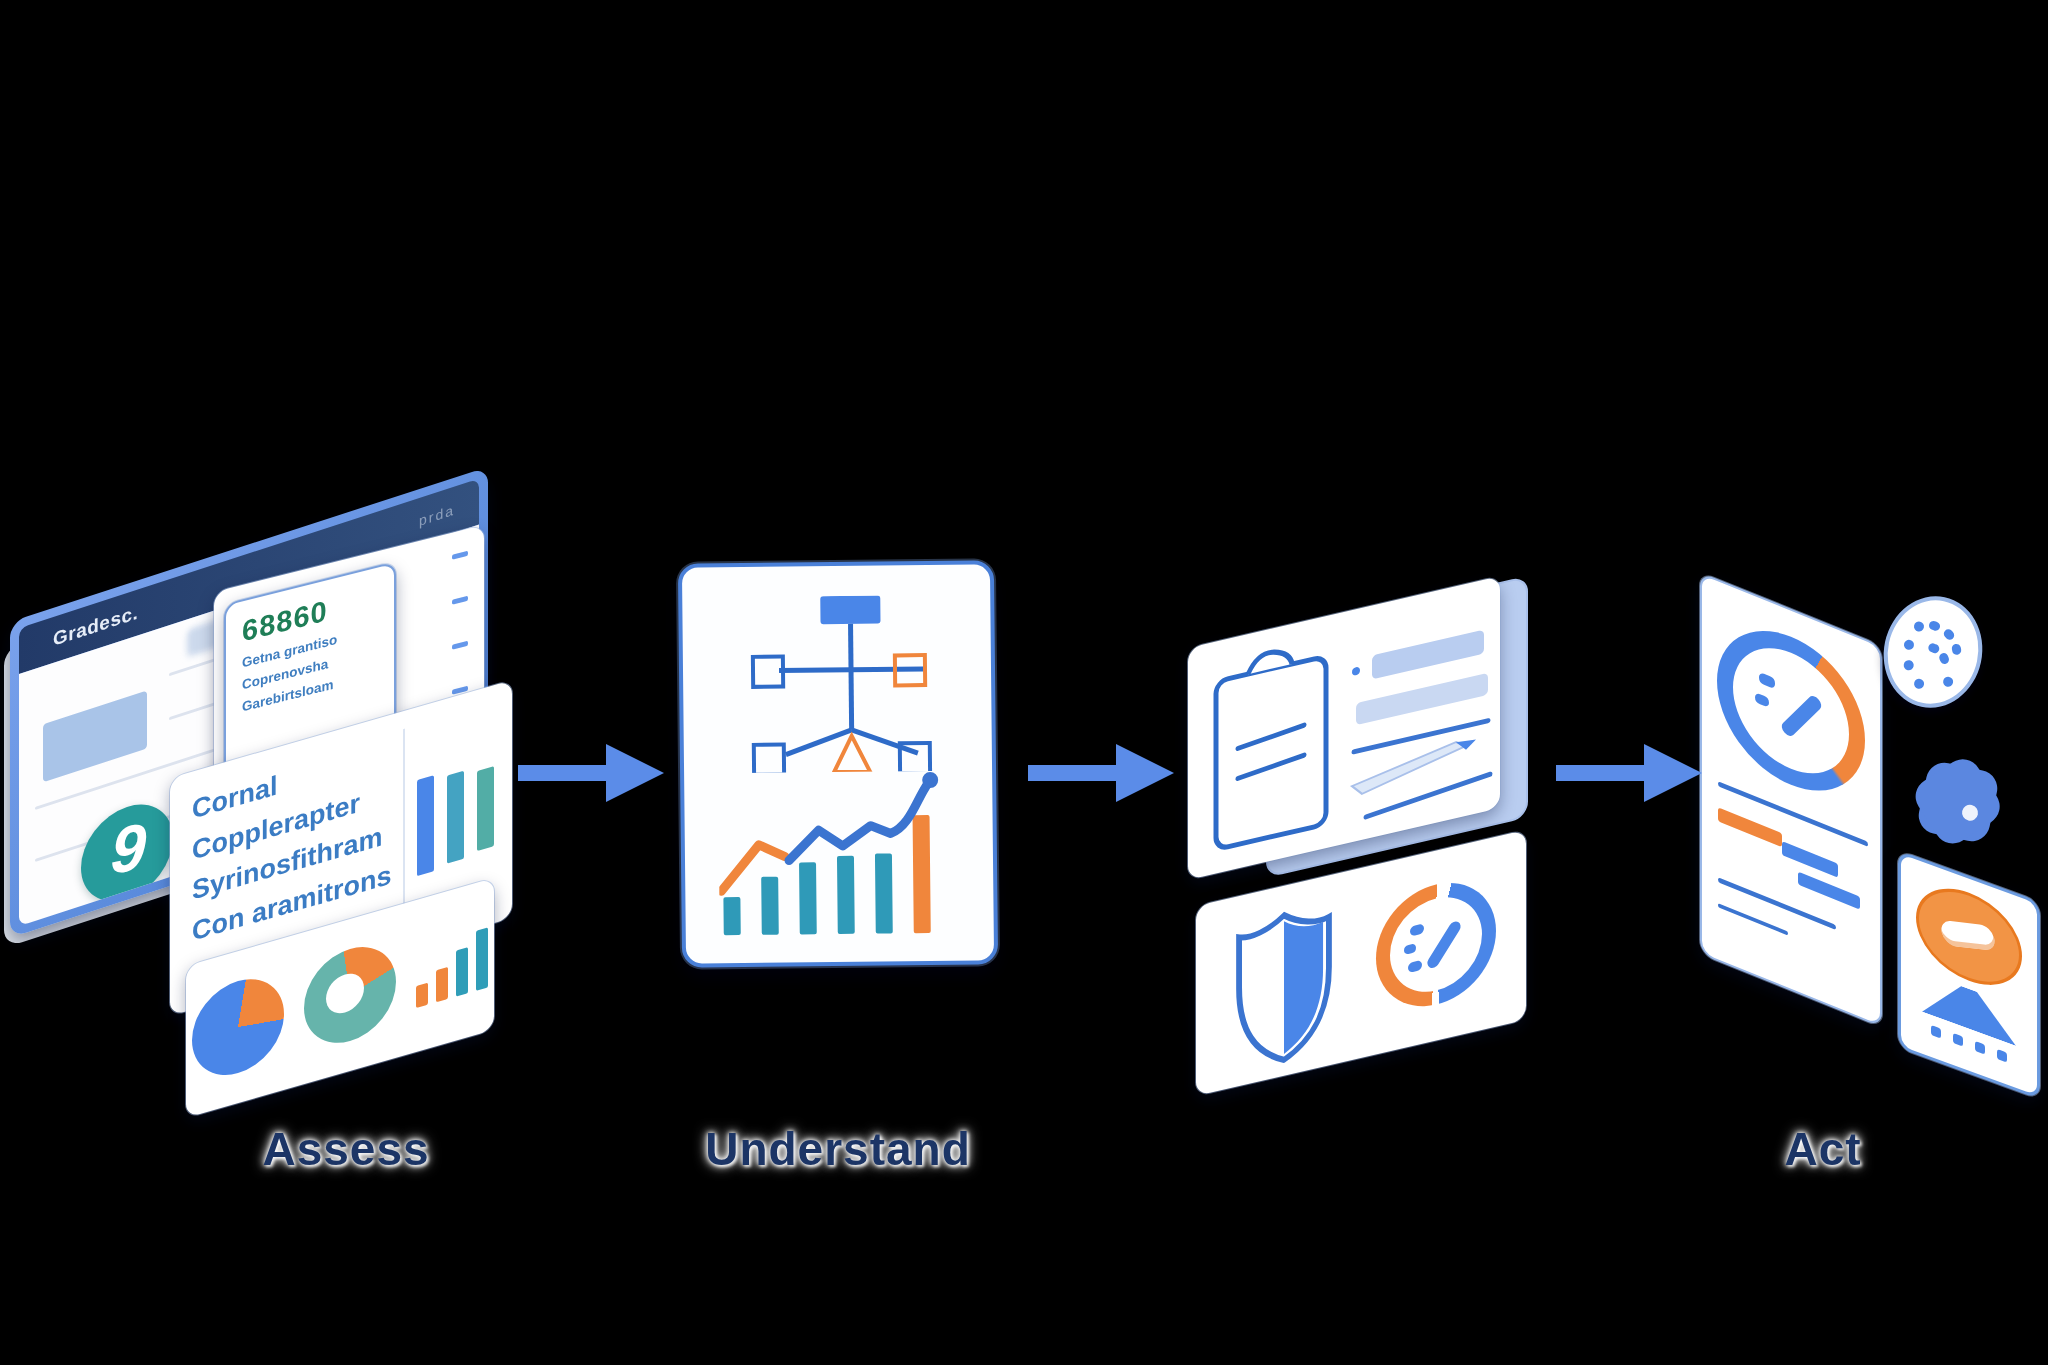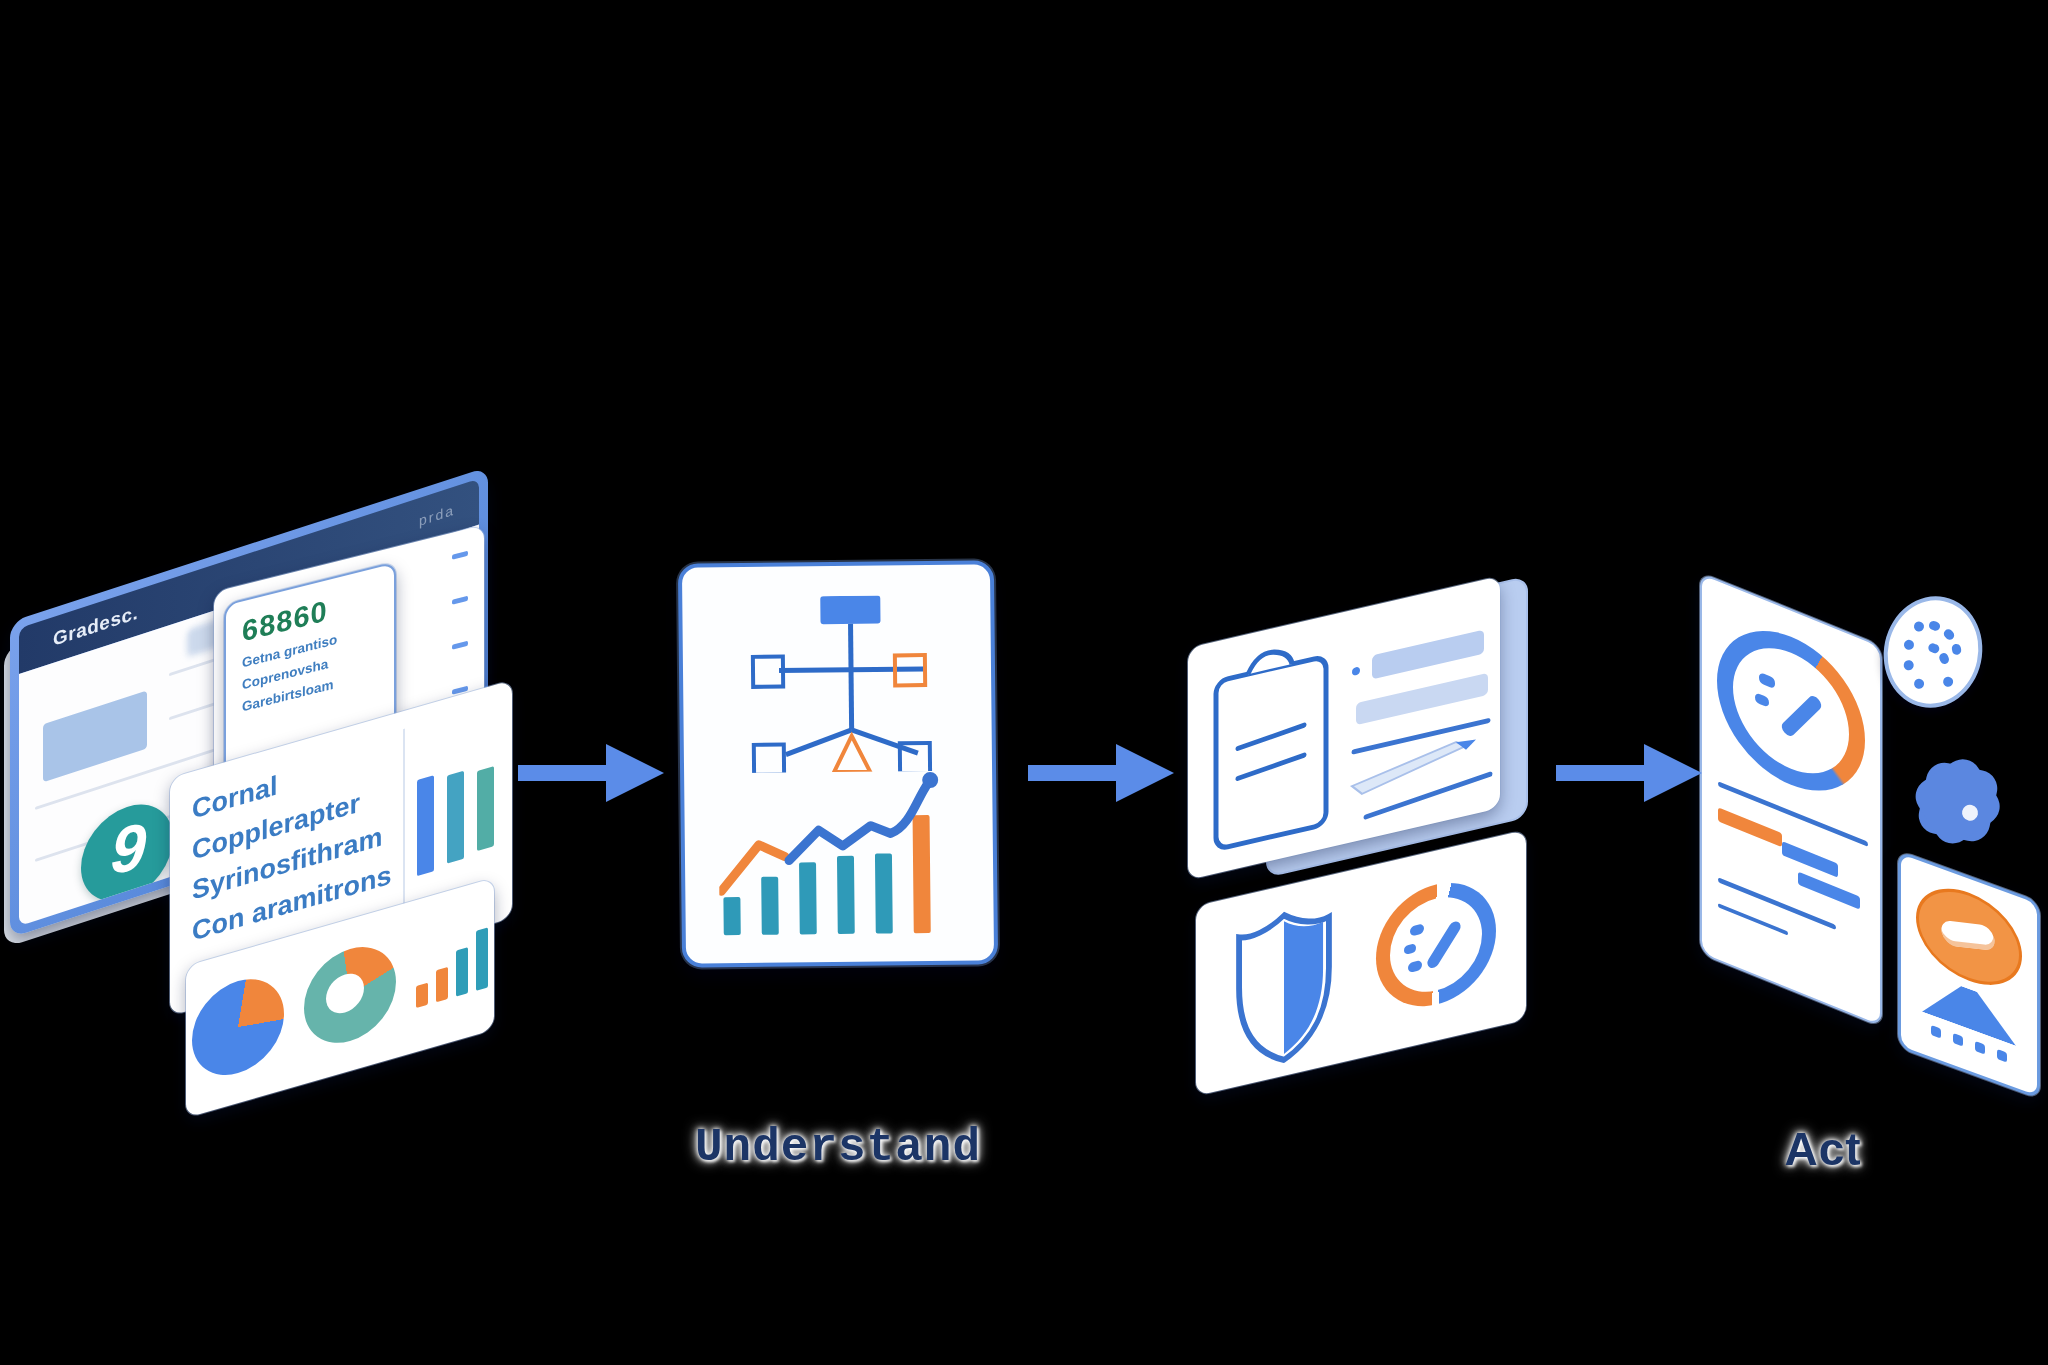--- a/index.html
+++ b/index.html
@@ -160,20 +160,21 @@
     <div class="pie pie1"></div>
     <div class="pie pie2"></div>
     <div class="mini-bars">
         <div class="vbar" style="height: 22px; width: 12px; background: rgb(240, 134, 60);"></div>
         <div class="vbar" style="height: 32px; width: 12px; background: rgb(240, 134, 60);"></div>
         <div class="vbar" style="height: 46px; width: 12px; background: rgb(47, 157, 184);"></div>
         <div class="vbar" style="height: 60px; width: 12px; background: rgb(47, 157, 184);"></div>
       </div>
   </div>
 
+  <div class="stage-label" style="left:236px;width:220px;">Assess</div>
 
   <svg class="abs arrow" style="left:516px;top:742px;" viewBox="0 0 150 62">
     <line x1="2" y1="31" x2="96" y2="31" stroke="#5b8ce8" stroke-width="16"></line>
     <polygon points="90,2 148,31 90,60" fill="#5b8ce8"></polygon>
   </svg>
   <svg class="abs arrow" style="left:1026px;top:742px;" viewBox="0 0 150 62">
     <line x1="2" y1="31" x2="96" y2="31" stroke="#5b8ce8" stroke-width="16"></line>
     <polygon points="90,2 148,31 90,60" fill="#5b8ce8"></polygon>
   </svg>
   <svg class="abs arrow" style="left:1554px;top:742px;" viewBox="0 0 150 62">
@@ -202,21 +203,21 @@
           <rect x="80" y="94" width="17" height="72" rx="2" fill="#2f9ab8"></rect>
           <rect x="118" y="88" width="17" height="78" rx="2" fill="#2f9ab8"></rect>
           <rect x="156" y="86" width="17" height="80" rx="2" fill="#2f9ab8"></rect>
           <rect x="194" y="48" width="17" height="118" rx="2" fill="#f0863c"></rect>
         </g>
       <path d="M2,122 L40,76 L66,88" fill="none" stroke="#f0863c" stroke-width="9" stroke-linecap="round" stroke-linejoin="round"></path>
       <path d="M70,92 L100,62 L124,78 L152,58 L172,66 C192,58 198,32 210,16" fill="none" stroke="#3b74d0" stroke-width="9" stroke-linecap="round" stroke-linejoin="round"></path>
       <circle cx="212" cy="13" r="8" fill="#3b74d0"></circle>
     </svg>
   </div>
-  <div class="stage-label" style="left:680px;width:316px;font-family:Liberation Mono, monospace;">Understand</div>
+  <div class="stage-label" style="left:680px;width:316px;">Understand</div>
 
   <div class="abs folder-back"></div>
 
   <div class="card doc-card">
     <svg width="312" height="232" viewBox="0 0 312 232">
       <rect x="28" y="40" width="110" height="168" rx="12" fill="none" stroke="#2e6bc8" stroke-width="5"></rect>
       <path d="M60,40 q10,-20 26,-16 q16,4 18,16" fill="#fff" stroke="#2e6bc8" stroke-width="5"></path>
       <line x1="50" y1="112" x2="116" y2="104" stroke="#2e6bc8" stroke-width="5" stroke-linecap="round"></line>
       <line x1="50" y1="142" x2="116" y2="134" stroke="#2e6bc8" stroke-width="5" stroke-linecap="round"></line>
       <circle cx="168" cy="62" r="4" fill="#4a86e8"></circle>

